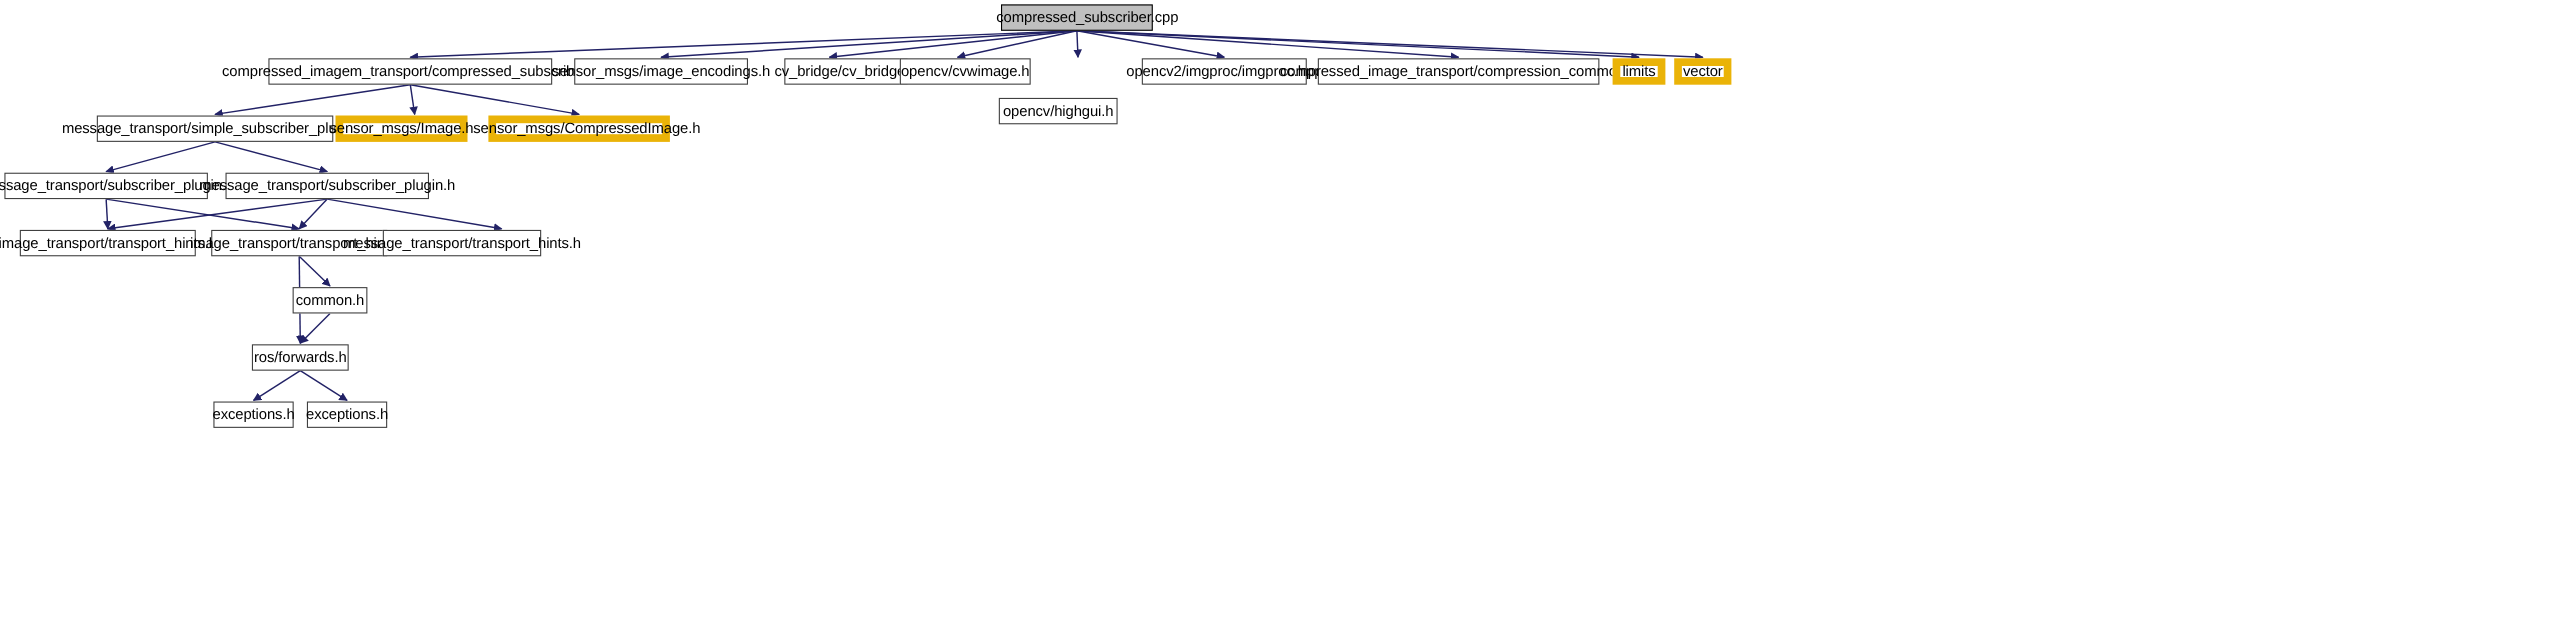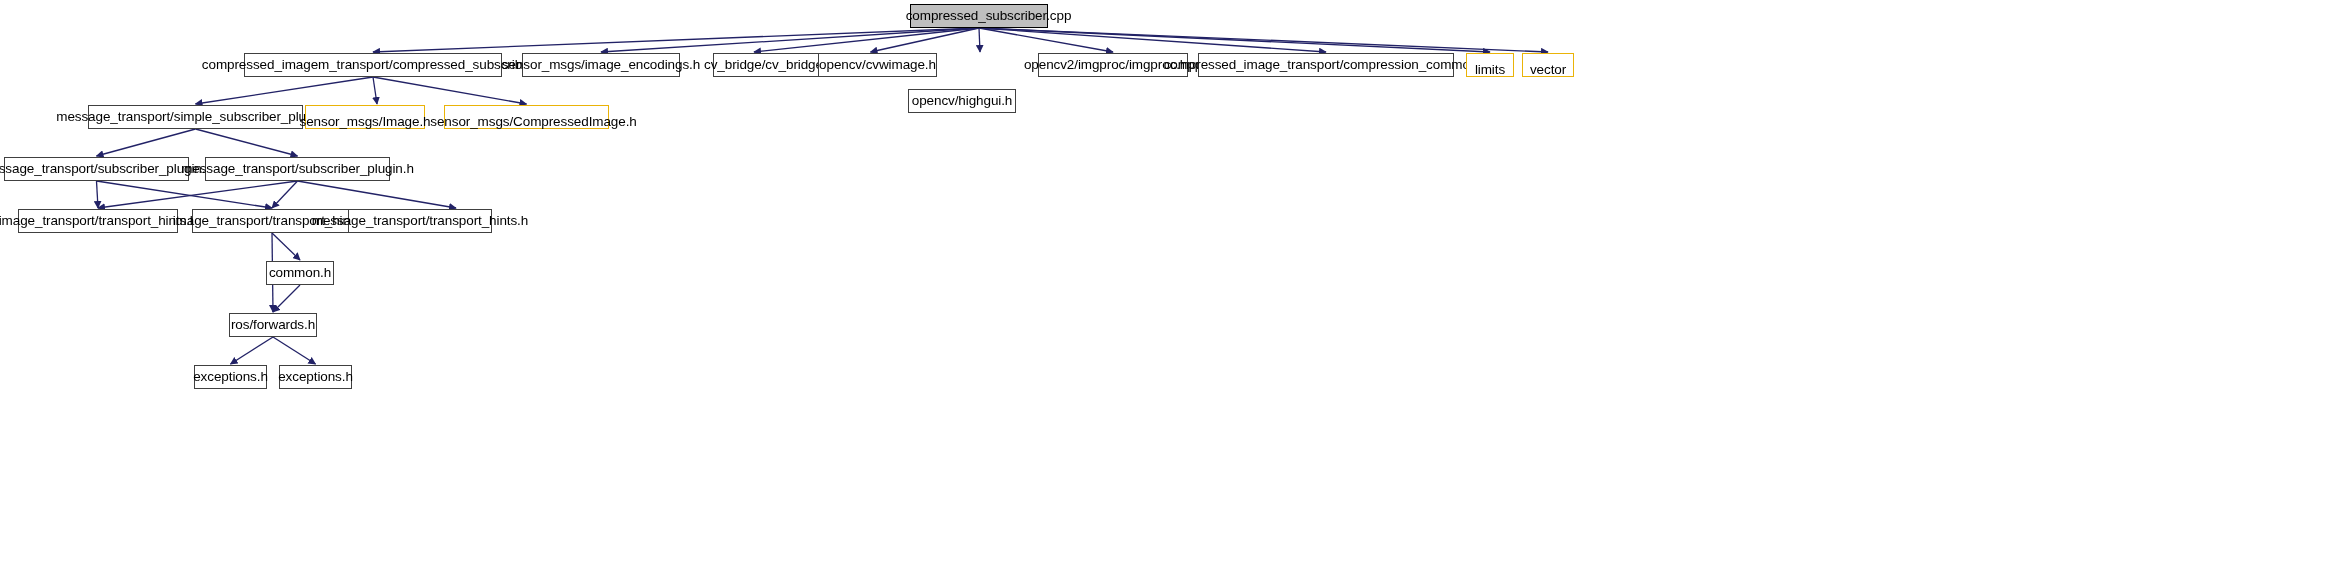--- a/index.html
+++ b/index.html
@@ -33,22 +33,21 @@
     letter-spacing:-0.1px;
   }
   .node.root{
     background:#bfbfbf;
     border:1px solid #000000;
   }
   .node.strong{
     border:1px solid #404040;
   }
   .node.light{
-    border:1px solid #eab308;
-    align-items:flex-end;
+    border:7px solid #eab308;
   }
   .node .lbl{
     padding:0 7px;
     pointer-events:none;
   }
 </style>
 </head>
 <body>
 
 <div id="canvas">

